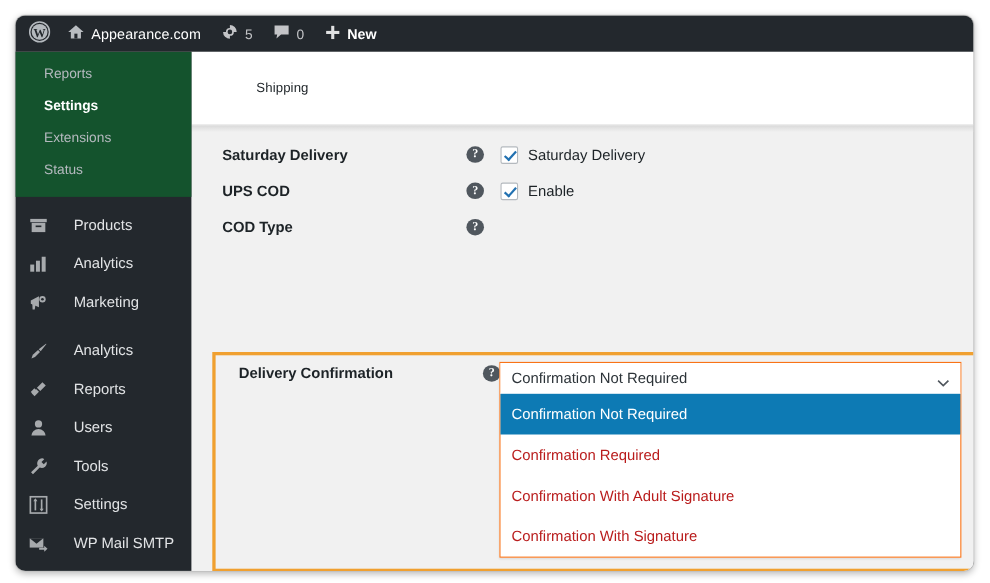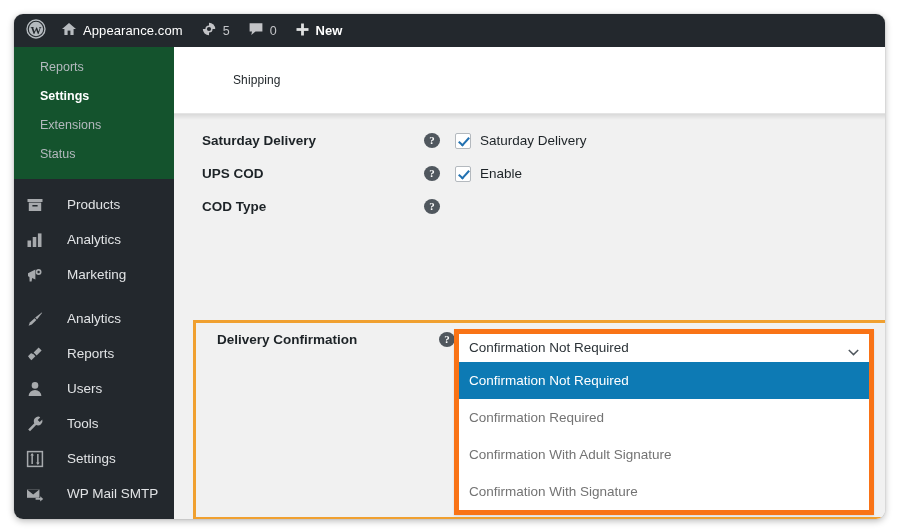--- a/index.html
+++ b/index.html
@@ -205,21 +205,21 @@
     padding-left: 21px;
     padding-top: 2px;
   }
 
   
   #dropdown-open {
     position: absolute;
     left: 258px;
     top: 6px;
     width: 420px;
-    border: 5px solid #f97316;
+    border: 1px solid #f97316;
     background: #ffffff;
     z-index: 25;
     box-shadow: 0 1px 2px rgba(0,0,0,0.10);
   }
   #dd-trigger {
     height: 28px;
     display: flex;
     align-items: center;
     justify-content: space-between;
     padding: 0 10px;
@@ -227,21 +227,21 @@
     color: #2c3338;
     background: #ffffff;
     border-bottom: 1px solid #ffffff;
   }
   .dd-opt {
     height: 37px;
     display: flex;
     align-items: center;
     padding: 0 10px;
     font-size: 13.5px;
-    color: #737373;
+    color: #b91c1c;
   }
   .dd-opt.selected {
     background: #0d7ab4;
     color: #ffffff;
   }
 </style>
 </head>
 <body>
 
 <div id="window">

